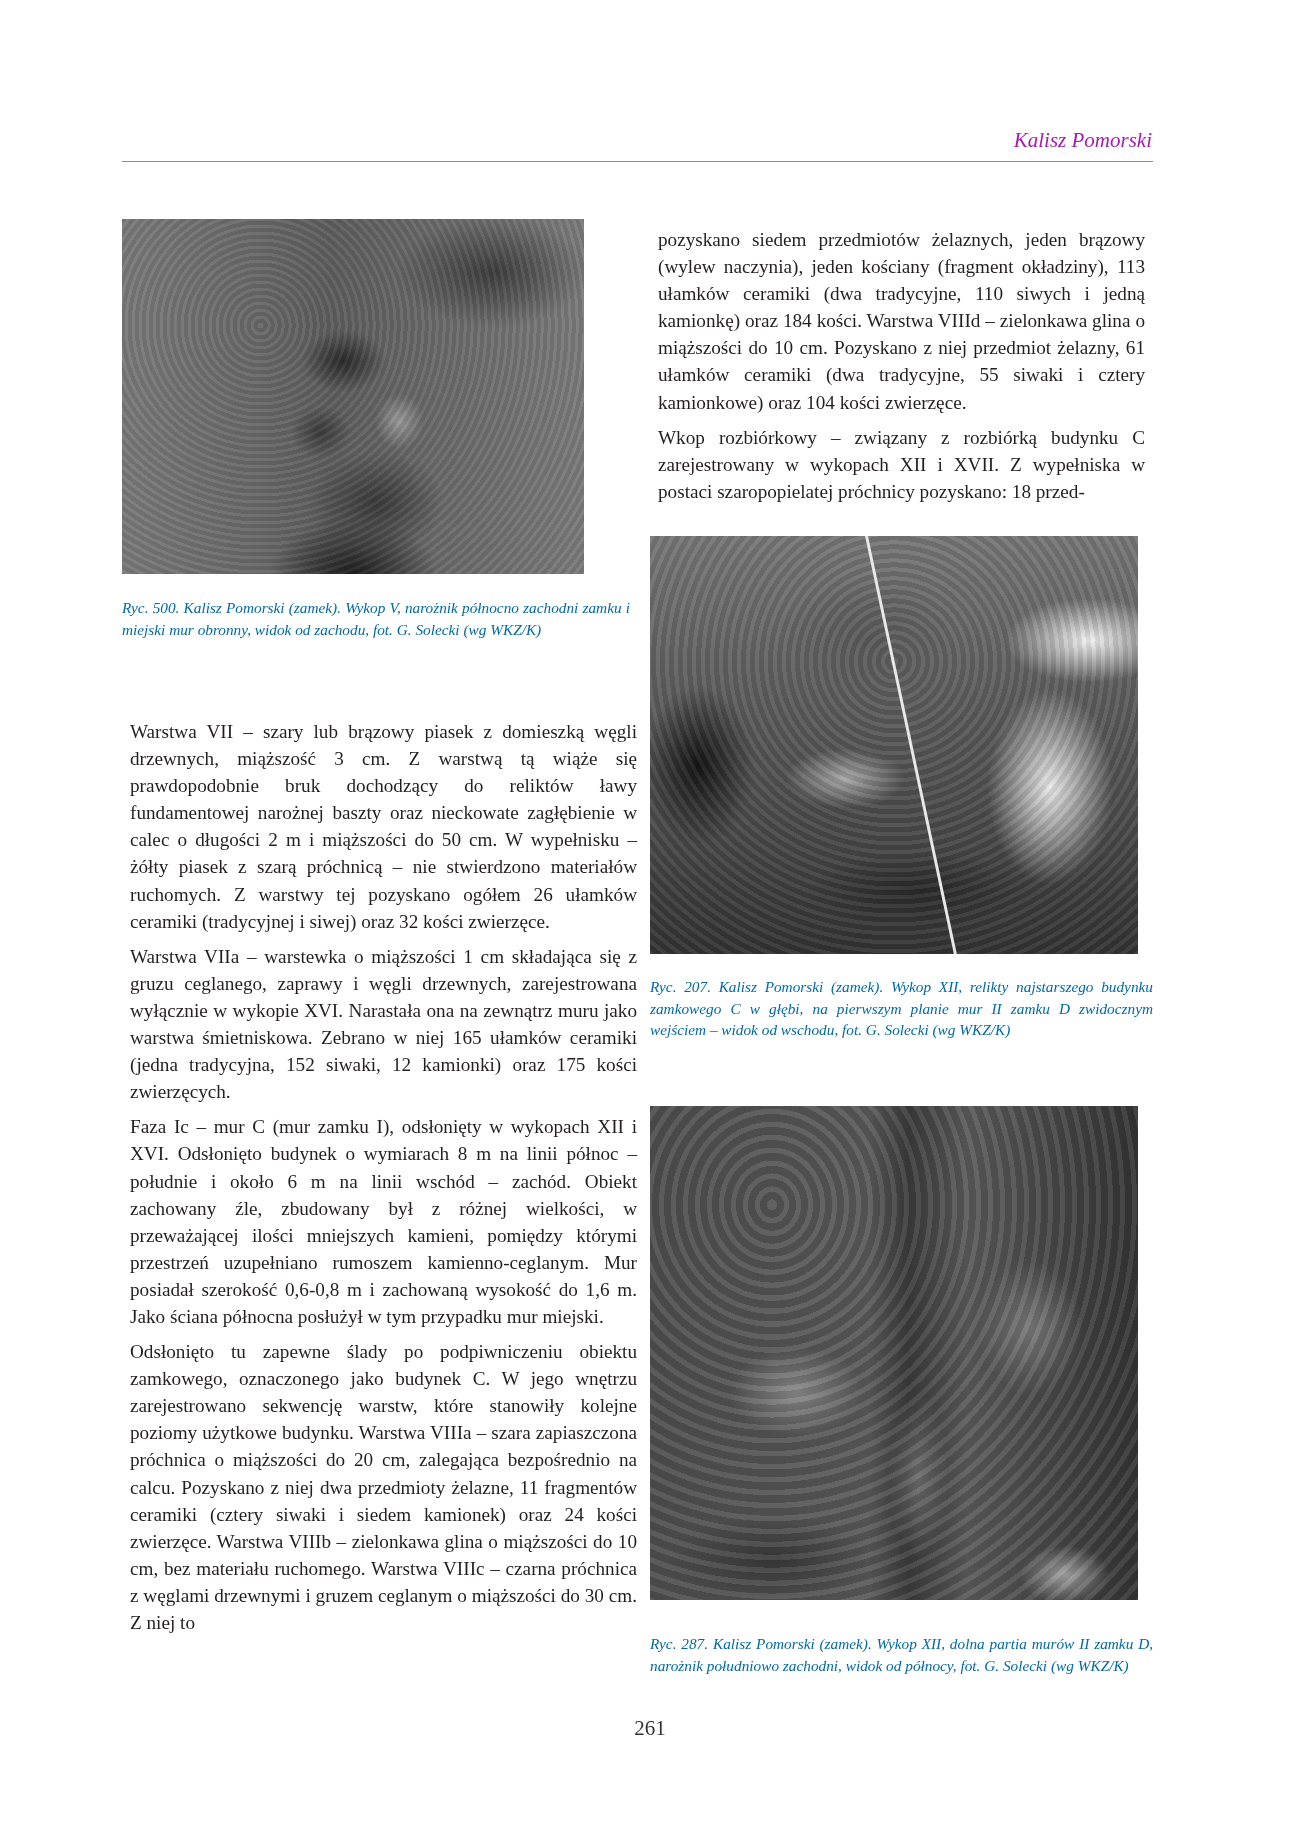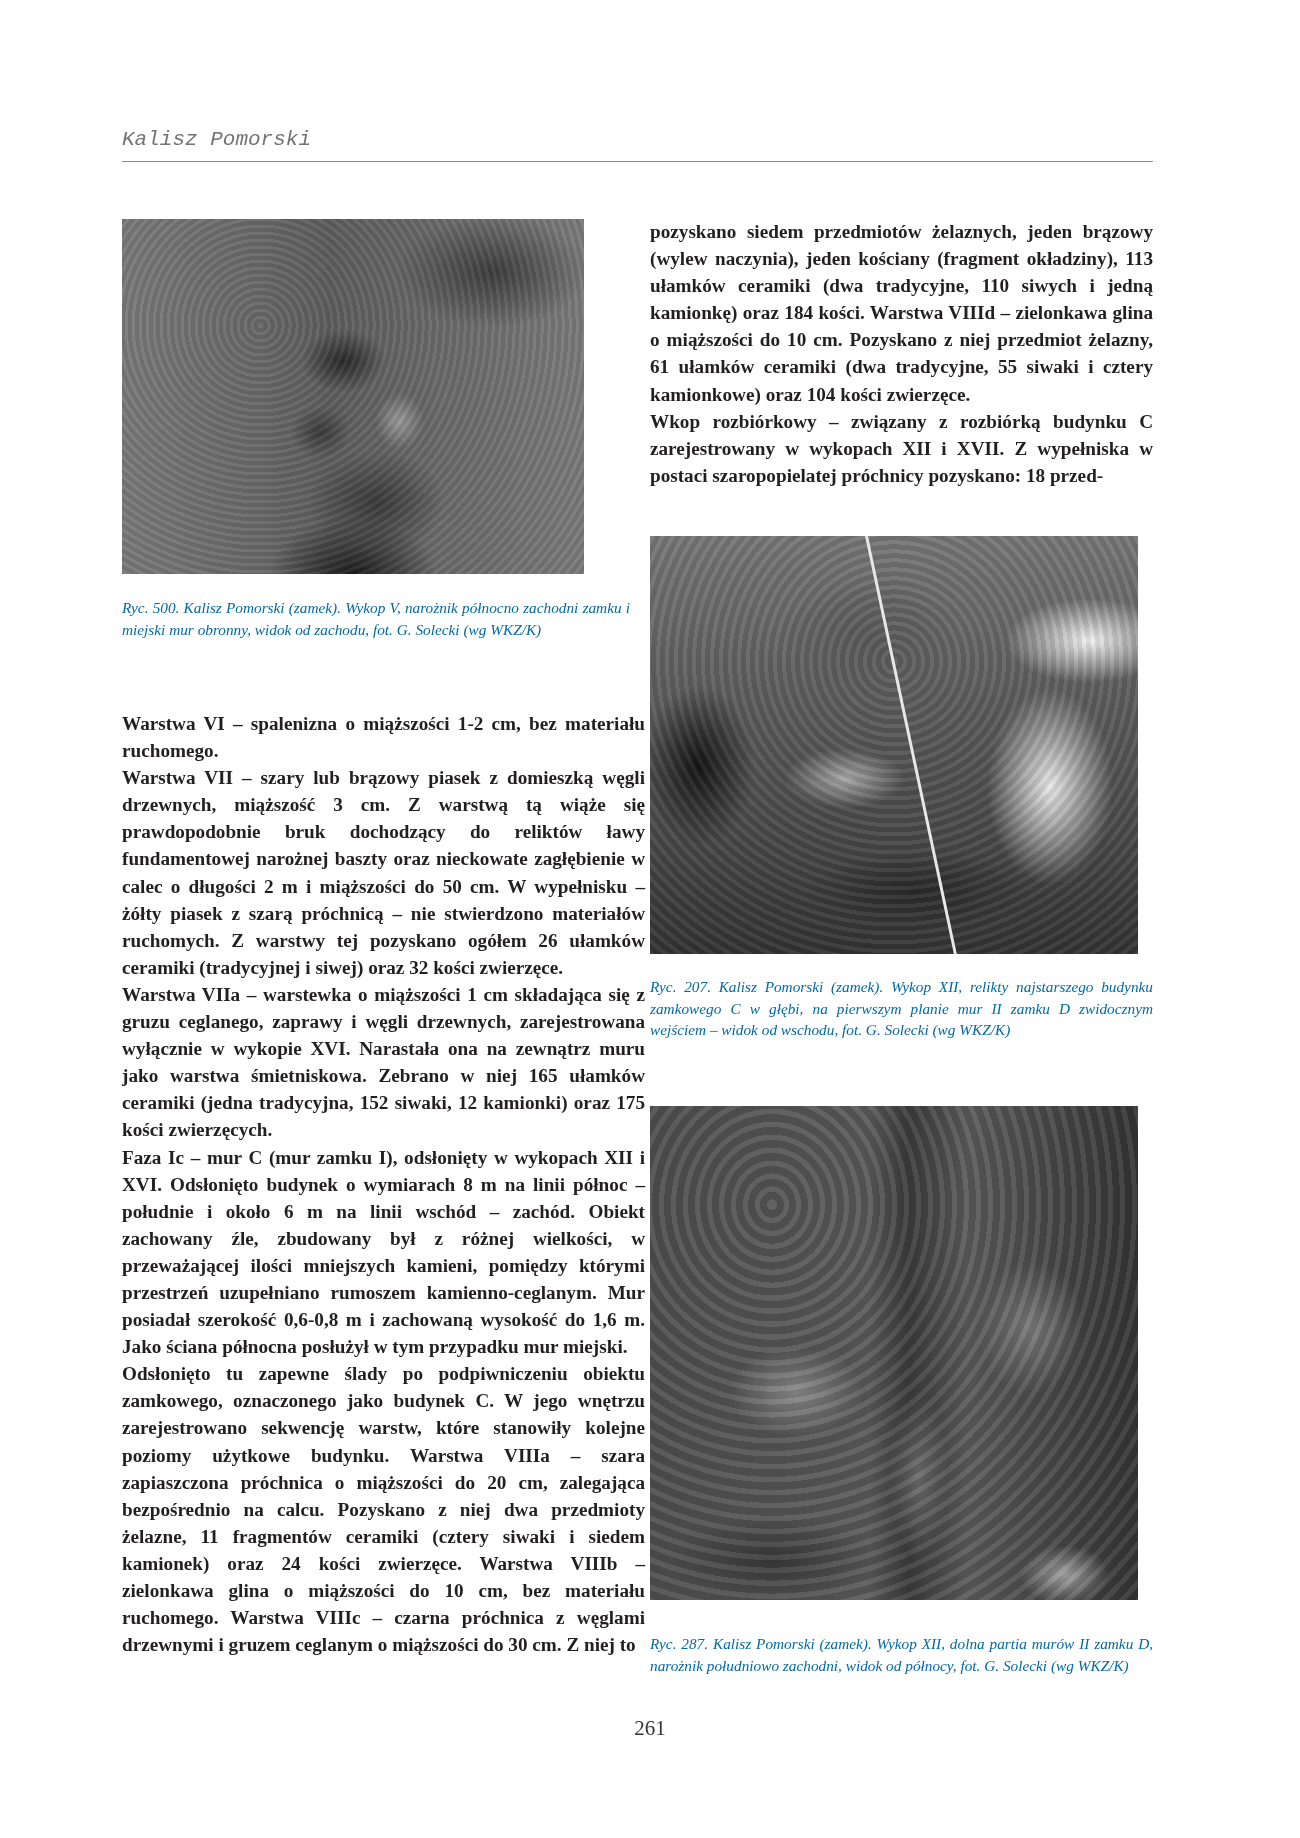--- a/index.html
+++ b/index.html
@@ -1,19 +1,19 @@
 <!DOCTYPE html>
 <html><head>
 <meta charset="utf-8">
 <style>
   html, body { margin:0; padding:0; background:#ffffff; }
   body { width:1300px; height:1838px; position:relative; overflow:hidden;
          font-family:"Liberation Serif","DejaVu Serif",serif; color:#231f20; }
-  .running-head { position:absolute; left:122px; top:128px; width:1030px; 
-                  font-style:italic; font-size:21px; color:#737373;font-family:Liberation Mono, monospace; }
+  .running-head { position:absolute; left:122px; top:128px; width:1030px; text-align:right;
+                  font-style:italic; font-size:21px; color:#a21caf; }
   .head-rule { position:absolute; left:122px; top:161px; width:1031px; height:0;
                border-top:1.5px solid #8c8c8c; }
   .photo { position:absolute; overflow:hidden; background:#6a6a6a; }
   .photo .layer { position:absolute; inset:0; }
   #fig500 { left:122px; top:219px; width:462px; height:355px; }
   #fig500 .layer.a { background:
       radial-gradient(ellipse 60px 45px at 48% 40%, #2a2a2a 0%, transparent 70%),
       radial-gradient(ellipse 40px 35px at 43% 60%, #3b3b3b 0%, transparent 75%),
       radial-gradient(ellipse 35px 40px at 60% 57%, #9a9a9a 0%, transparent 70%),
       radial-gradient(ellipse 90px 70px at 55% 80%, #3a3a3a 0%, transparent 75%),
@@ -40,21 +40,21 @@
       radial-gradient(ellipse 90px 60px at 30% 58%, #8a8a8a 0%, transparent 75%),
       radial-gradient(ellipse 40px 110px at 55% 75%, #6d6d6d 0%, transparent 75%),
       radial-gradient(ellipse 70px 90px at 78% 45%, #7a7a7a 0%, transparent 75%),
       radial-gradient(ellipse 140px 60px at 25% 92%, #3a3a3a 0%, transparent 75%),
       radial-gradient(ellipse 60px 40px at 85% 95%, #a5a5a5 0%, transparent 75%),
       linear-gradient(90deg, #4f4f4f 0%, #5a5a5a 45%, #3c3c3c 53%, #5b5b5b 65%, #353535 100%); }
   #fig502 .layer.b { background:
       repeating-radial-gradient(ellipse at 25% 20%, rgba(255,255,255,0.07) 0 5px, rgba(0,0,0,0.09) 5px 12px); }
   .body-text { position:absolute; font-size:19.2px; line-height:27.1px; text-align:justify;
                text-align-last:left; }
-  .body-text p { margin:0;font-weight:bold; }
+  .body-text p { margin:8px; }
   #col-right-top { left:650px; top:218px; width:503px; }
   #col-left-main { left:122px; top:710px; width:523px; }
   .caption { position:absolute; font-style:italic; font-size:15.3px; line-height:21.5px;
              color:#0369a1; text-align:justify; text-align-last:left; }
   #cap500 { left:122px; top:597px; width:508px; }
   #cap501 { left:650px; top:976px; width:503px; }
   #cap502 { left:650px; top:1633px; width:503px; }
   .page-number { position:absolute; left:600px; top:1716px; width:100px; text-align:center;
                  font-size:21px; color:#333; }
 </style>
@@ -78,21 +78,20 @@
 
 <div class="photo" id="fig501" title="photo-excavation-trench-stone-walls-with-rope">
   <div class="layer a"></div>
   <div class="layer b"></div>
   <div class="rope"></div>
 </div>
 
 <div class="caption" id="cap501">Ryc. 207. Kalisz Pomorski (zamek). Wykop XII, relikty najstarszego budynku zamkowego C w głębi, na pierwszym planie mur II zamku D zwidocznym wejściem – widok od wschodu, fot. G. Solecki (wg WKZ/K)</div>
 
 <div class="body-text" id="col-left-main">
-  <p>Warstwa VI – spalenizna o miąższości 1-2 cm, bez materiału ruchomego.</p>
   <p>Warstwa VII – szary lub brązowy piasek z domieszką węgli drzewnych, miąższość 3 cm. Z warstwą tą wiąże się prawdopodobnie bruk dochodzący do reliktów ławy fundamentowej narożnej baszty oraz nieckowate zagłębienie w calec o długości 2 m i miąższości do 50 cm. W wypełnisku – żółty piasek z szarą próchnicą – nie stwierdzono materiałów ruchomych. Z warstwy tej pozyskano ogółem 26 ułamków ceramiki (tradycyjnej i siwej) oraz 32 kości zwierzęce.</p>
   <p>Warstwa VIIa – warstewka o miąższości 1 cm składająca się z gruzu ceglanego, zaprawy i węgli drzewnych, zarejestrowana wyłącznie w wykopie XVI. Narastała ona na zewnątrz muru jako warstwa śmietniskowa. Zebrano w niej 165 ułamków ceramiki (jedna tradycyjna, 152 siwaki, 12 kamionki) oraz 175 kości zwierzęcych.</p>
   <p>Faza Ic – mur C (mur zamku I), odsłonięty w wykopach XII i XVI. Odsłonięto budynek o wymiarach 8 m na linii północ – południe i około 6 m na linii wschód – zachód. Obiekt zachowany źle, zbudowany był z różnej wielkości, w przeważającej ilości mniejszych kamieni, pomiędzy którymi przestrzeń uzupełniano rumoszem kamienno-ceglanym. Mur posiadał szerokość 0,6-0,8 m i zachowaną wysokość do 1,6 m. Jako ściana północna posłużył w tym przypadku mur miejski.</p>
   <p>Odsłonięto tu zapewne ślady po podpiwniczeniu obiektu zamkowego, oznaczonego jako budynek C. W jego wnętrzu zarejestrowano sekwencję warstw, które stanowiły kolejne poziomy użytkowe budynku. Warstwa VIIIa – szara zapiaszczona próchnica o miąższości do 20 cm, zalegająca bezpośrednio na calcu. Pozyskano z niej dwa przedmioty żelazne, 11 fragmentów ceramiki (cztery siwaki i siedem kamionek) oraz 24 kości zwierzęce. Warstwa VIIIb – zielonkawa glina o miąższości do 10 cm, bez materiału ruchomego. Warstwa VIIIc – czarna próchnica z węglami drzewnymi i gruzem ceglanym o miąższości do 30 cm. Z niej to</p>
 </div>
 
 <div class="photo" id="fig502" title="photo-stone-wall-corner-closeup">
   <div class="layer a"></div>
   <div class="layer b"></div>
 </div>

